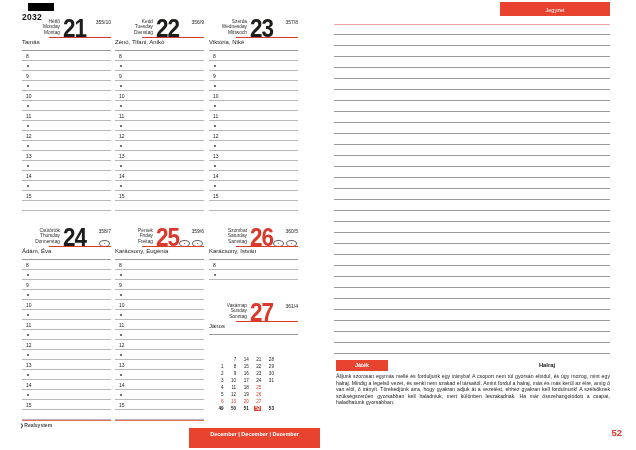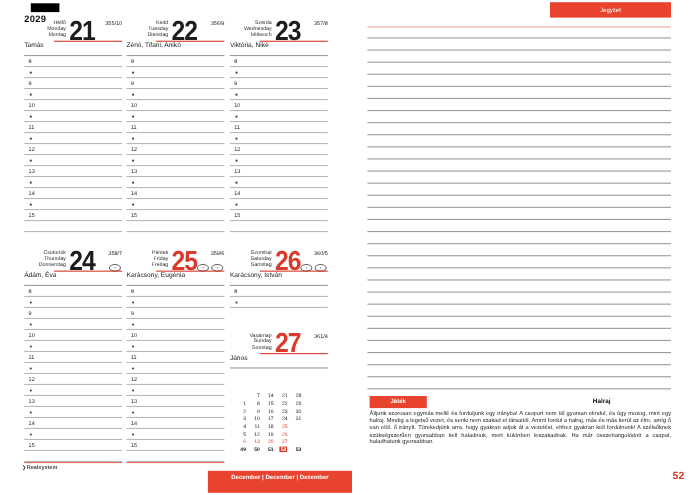--- a/index.html
+++ b/index.html
@@ -59,21 +59,21 @@
   .game-text{position:absolute;left:4px;top:373px;width:274px;font-size:5.2px;line-height:6.6px;
              color:#222;text-align:justify;}
   .page-num{position:absolute;left:266px;top:427px;width:24px;text-align:right;
             font-size:9.5px;font-weight:bold;color:#d93a2b;}
 </style>
 </head>
 <body>
 
 <div class="page-left">
   <div class="year-box"></div>
-  <div class="year">2029</div>
+  <div class="year">2032</div>
   <div id="day-blocks">
       <div class="day-block" style="left: 22px; top: 18px;">
         <div class="db-header">
           <div class="db-names"><span>Hétfő</span><br><span>Monday</span><br><span>Montag</span></div>
           <div class="db-num">21</div>
           <div class="db-doy">355/10</div>
           <div class="db-redline"></div>
         </div>
         <div class="db-nameday">Tamás</div>
         <div class="slot">

